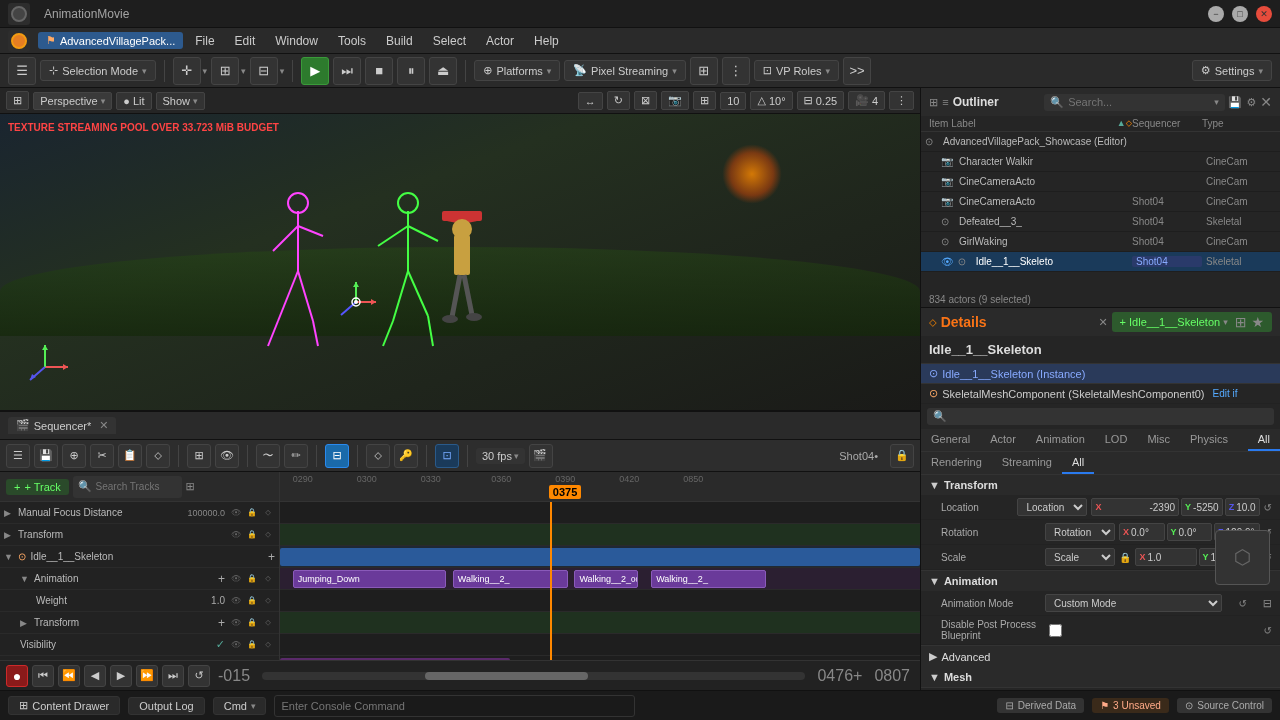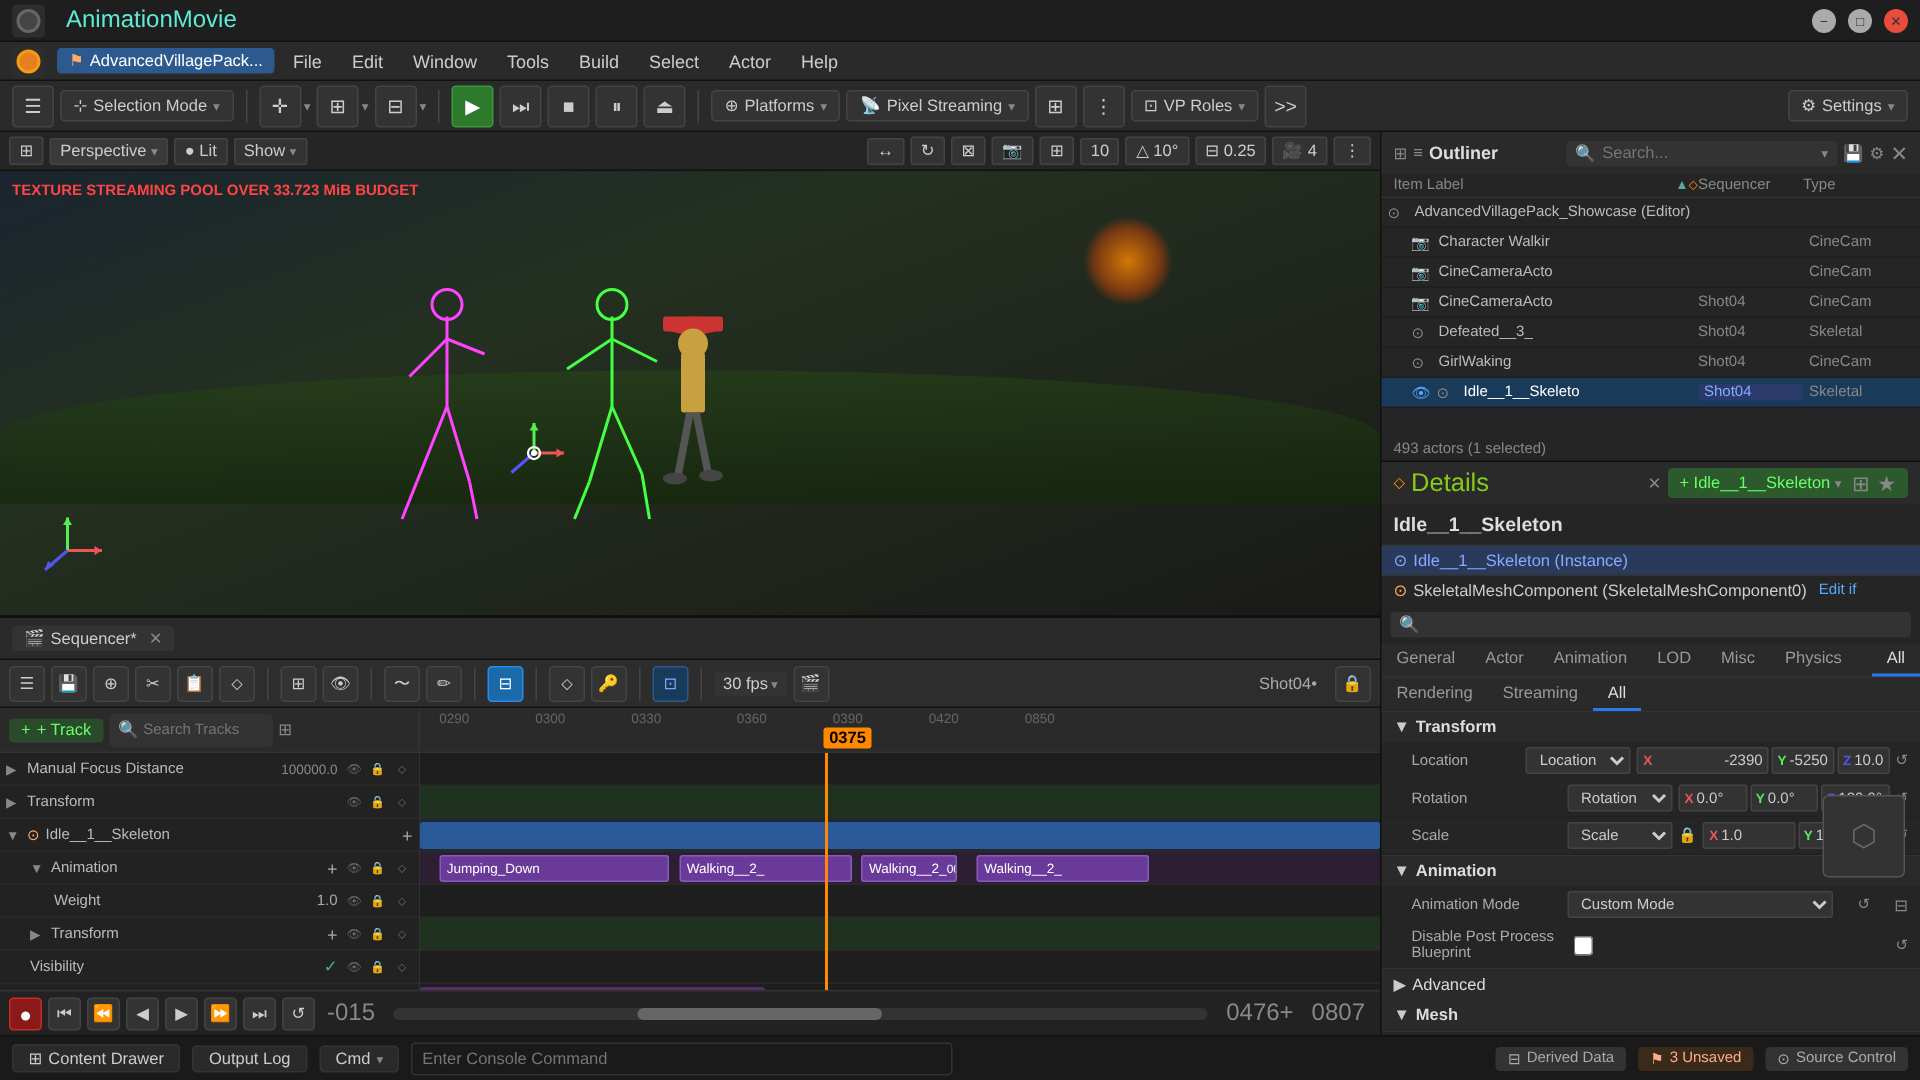--- a/index.html
+++ b/index.html
@@ -389,21 +389,21 @@
       overflow: hidden;
     }
     #details-header {
       display: flex;
       align-items: center;
       background: #2a2a2a;
       height: 28px;
       padding: 0 8px;
       gap: 4px;
     }
-    .details-title { font-size: 17px; color: #84cc16; font-weight: normal; flex: 1; }
+    .details-title { font-size: 14px; color: #f97316; font-weight: bold; flex: 1; }
     .add-btn {
       display: flex; align-items: center; gap: 3px;
       padding: 2px 8px;
       background: #2d5a2d;
       border-radius: 3px;
       cursor: pointer;
       font-size: 11px;
       color: #6f6;
     }
     .details-object {
@@ -603,21 +603,21 @@
     }
   </style>
 </head>
 <body>
 
 <div id="titlebar">
   <div style="display:flex;align-items:center;gap:6px;">
     <div class="ue-logo">
       <div class="ue-logo-inner"></div>
     </div>
-    <span style="color:#5eead4;font-size:16px;">AnimationMovie</span>
+    <span style="color:#a3a3a3;font-size:12px;">AnimationMovie</span>
   </div>
   <div class="win-controls">
     <div class="win-btn minimize">
       <span>−</span>
     </div>
     <div class="win-btn maximize">
       <span>□</span>
     </div>
     <div class="win-btn close">
       <span>✕</span>
@@ -1057,21 +1057,21 @@
           <span class="item-type">CineCam</span>
         </div>
         <div class="outliner-item selected" style="padding-left:20px;">
           <span style="color:#5af;font-size:10px;">👁</span>
           <span class="item-icon">⊙</span>
           <span class="item-name" style="color:#fff;">Idle__1__Skeleto</span>
           <span class="item-seq" style="background:#2a3a6a;border-radius:2px;padding:0 4px;color:#8af;">Shot04</span>
           <span class="item-type">Skeletal</span>
         </div>
       </div>
-      <div class="actor-count">493 actors (1 selected)</div>
+      <div class="actor-count">834 actors (9 selected)</div>
     </div>
 
     <div id="details">
       <div id="details-header">
         <span style="color:#f80;">⬦</span>
         <span class="details-title">Details</span>
         <span style="color:#888;cursor:pointer;">✕</span>
         <div class="add-btn">
           <span>+</span>
           <span style="color:#6f6;">Idle__1__Skeleton</span>

